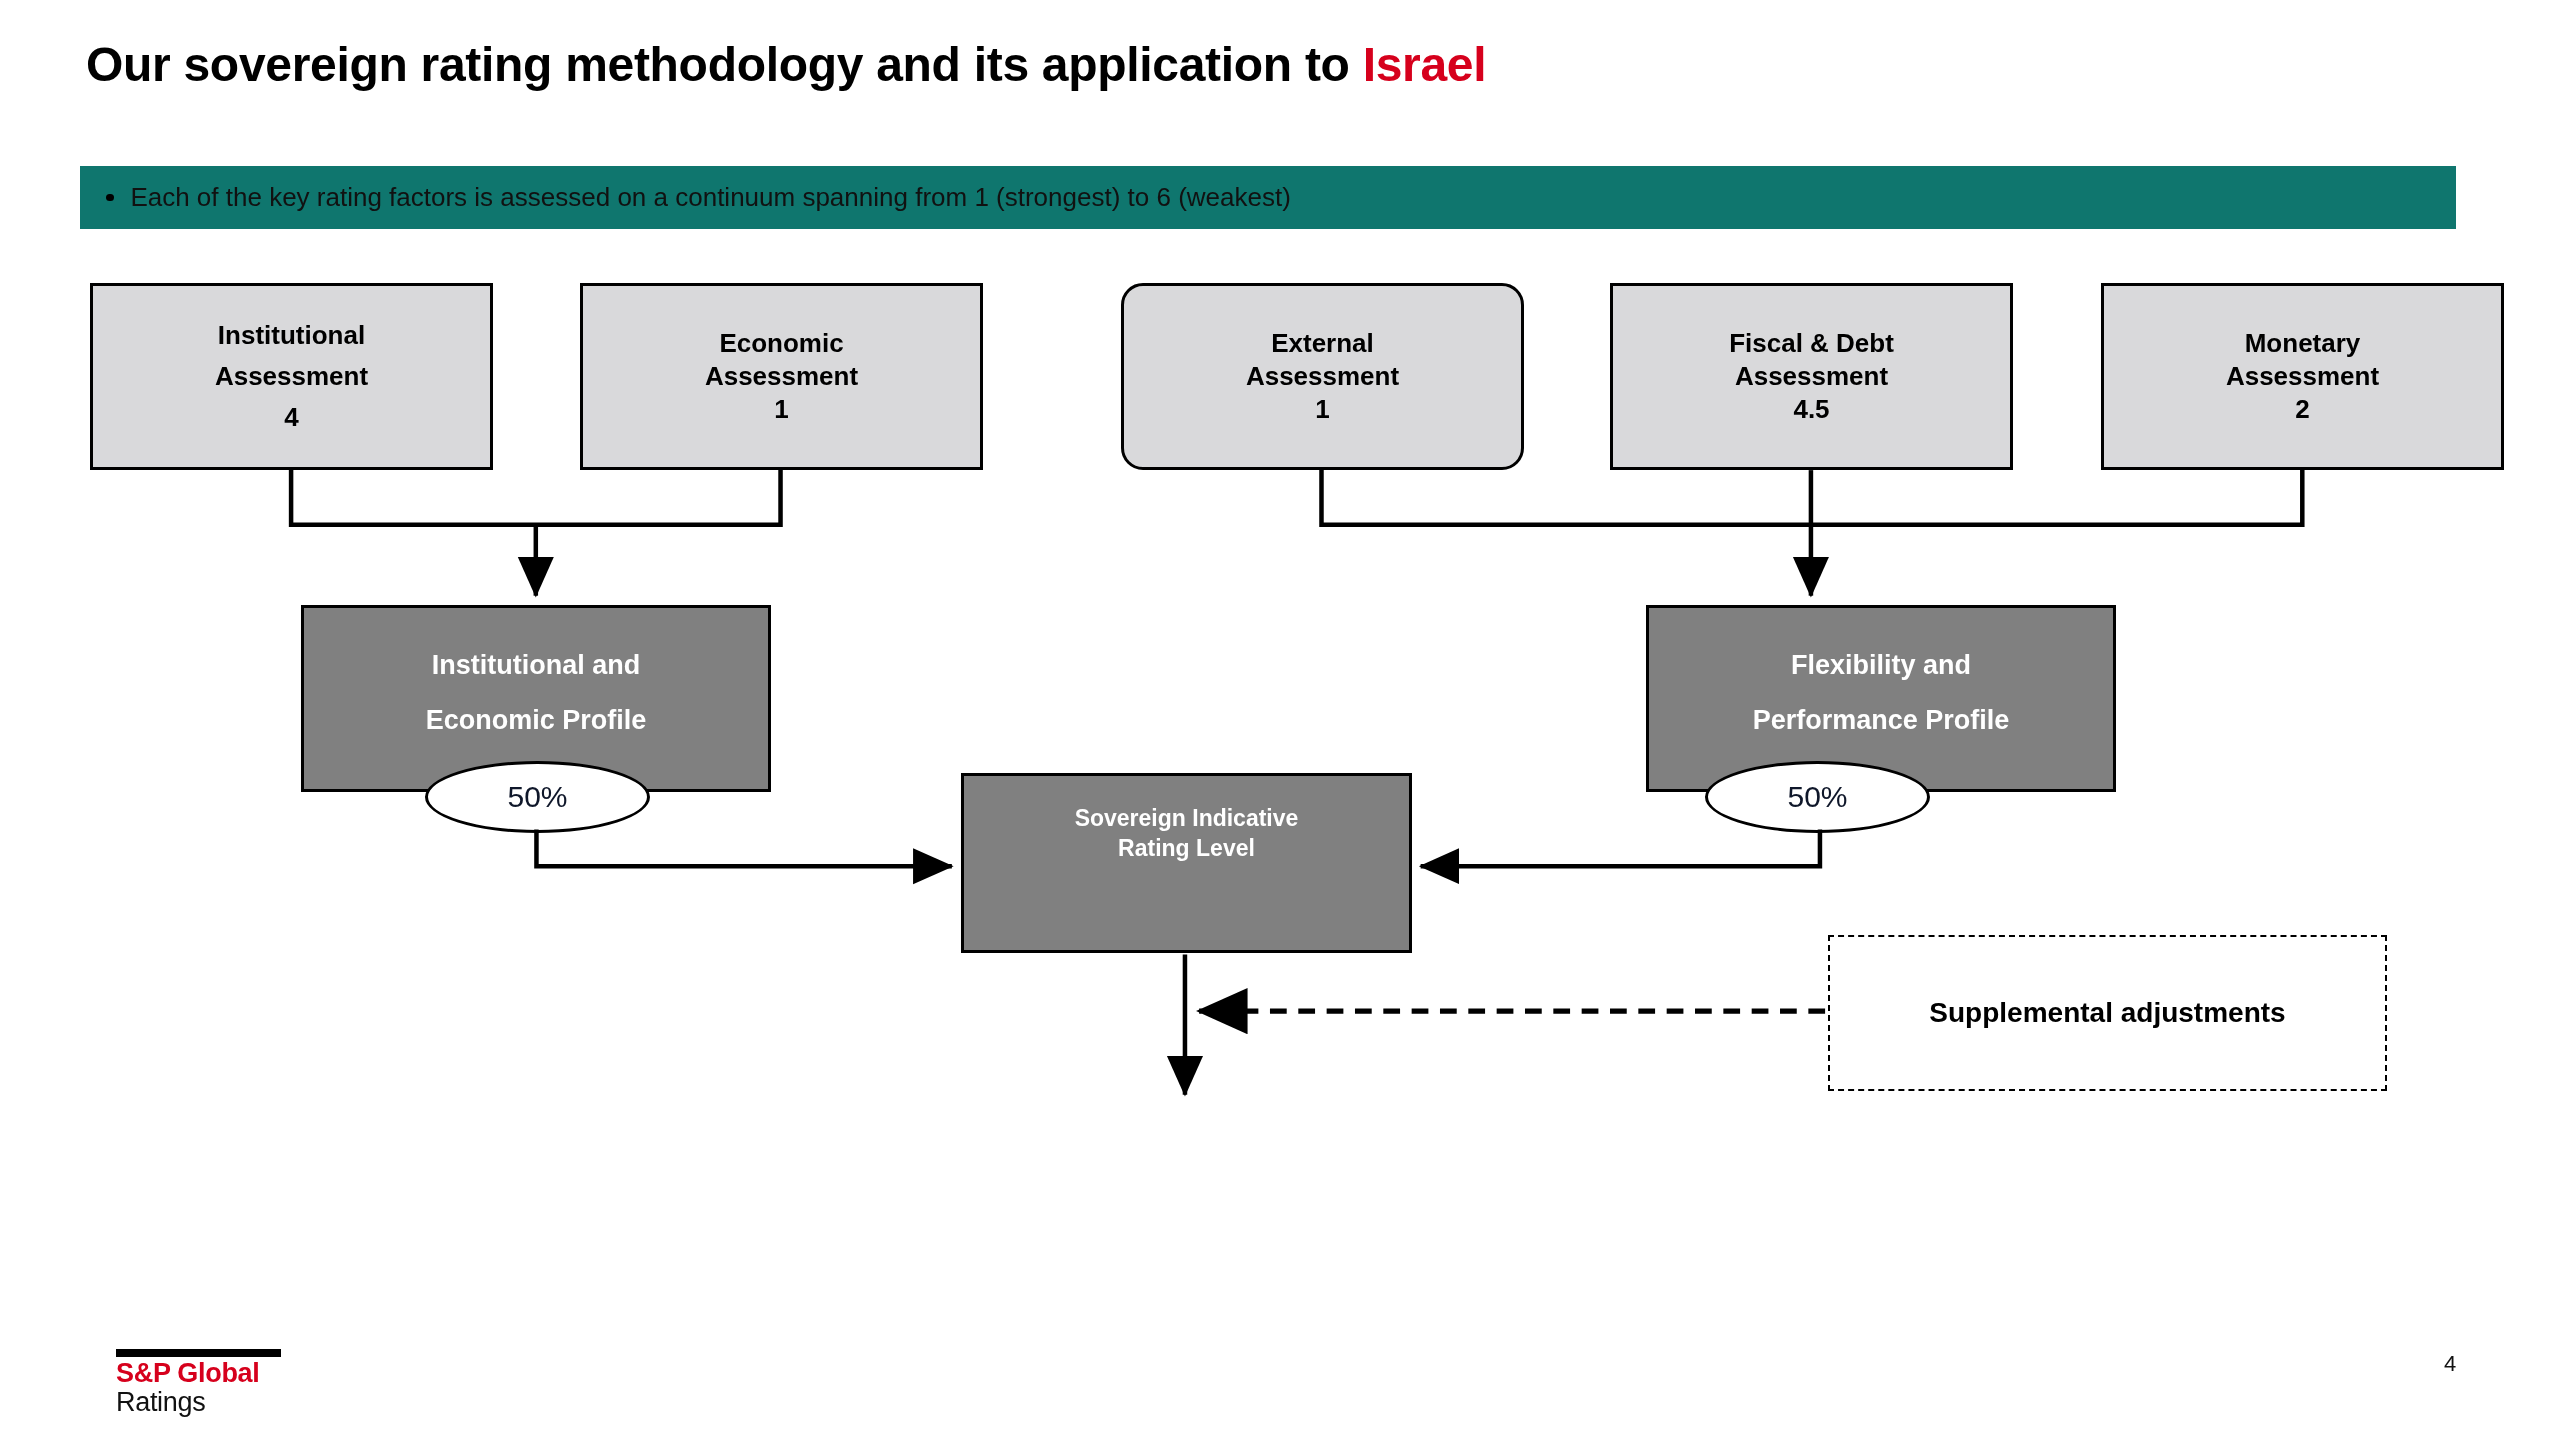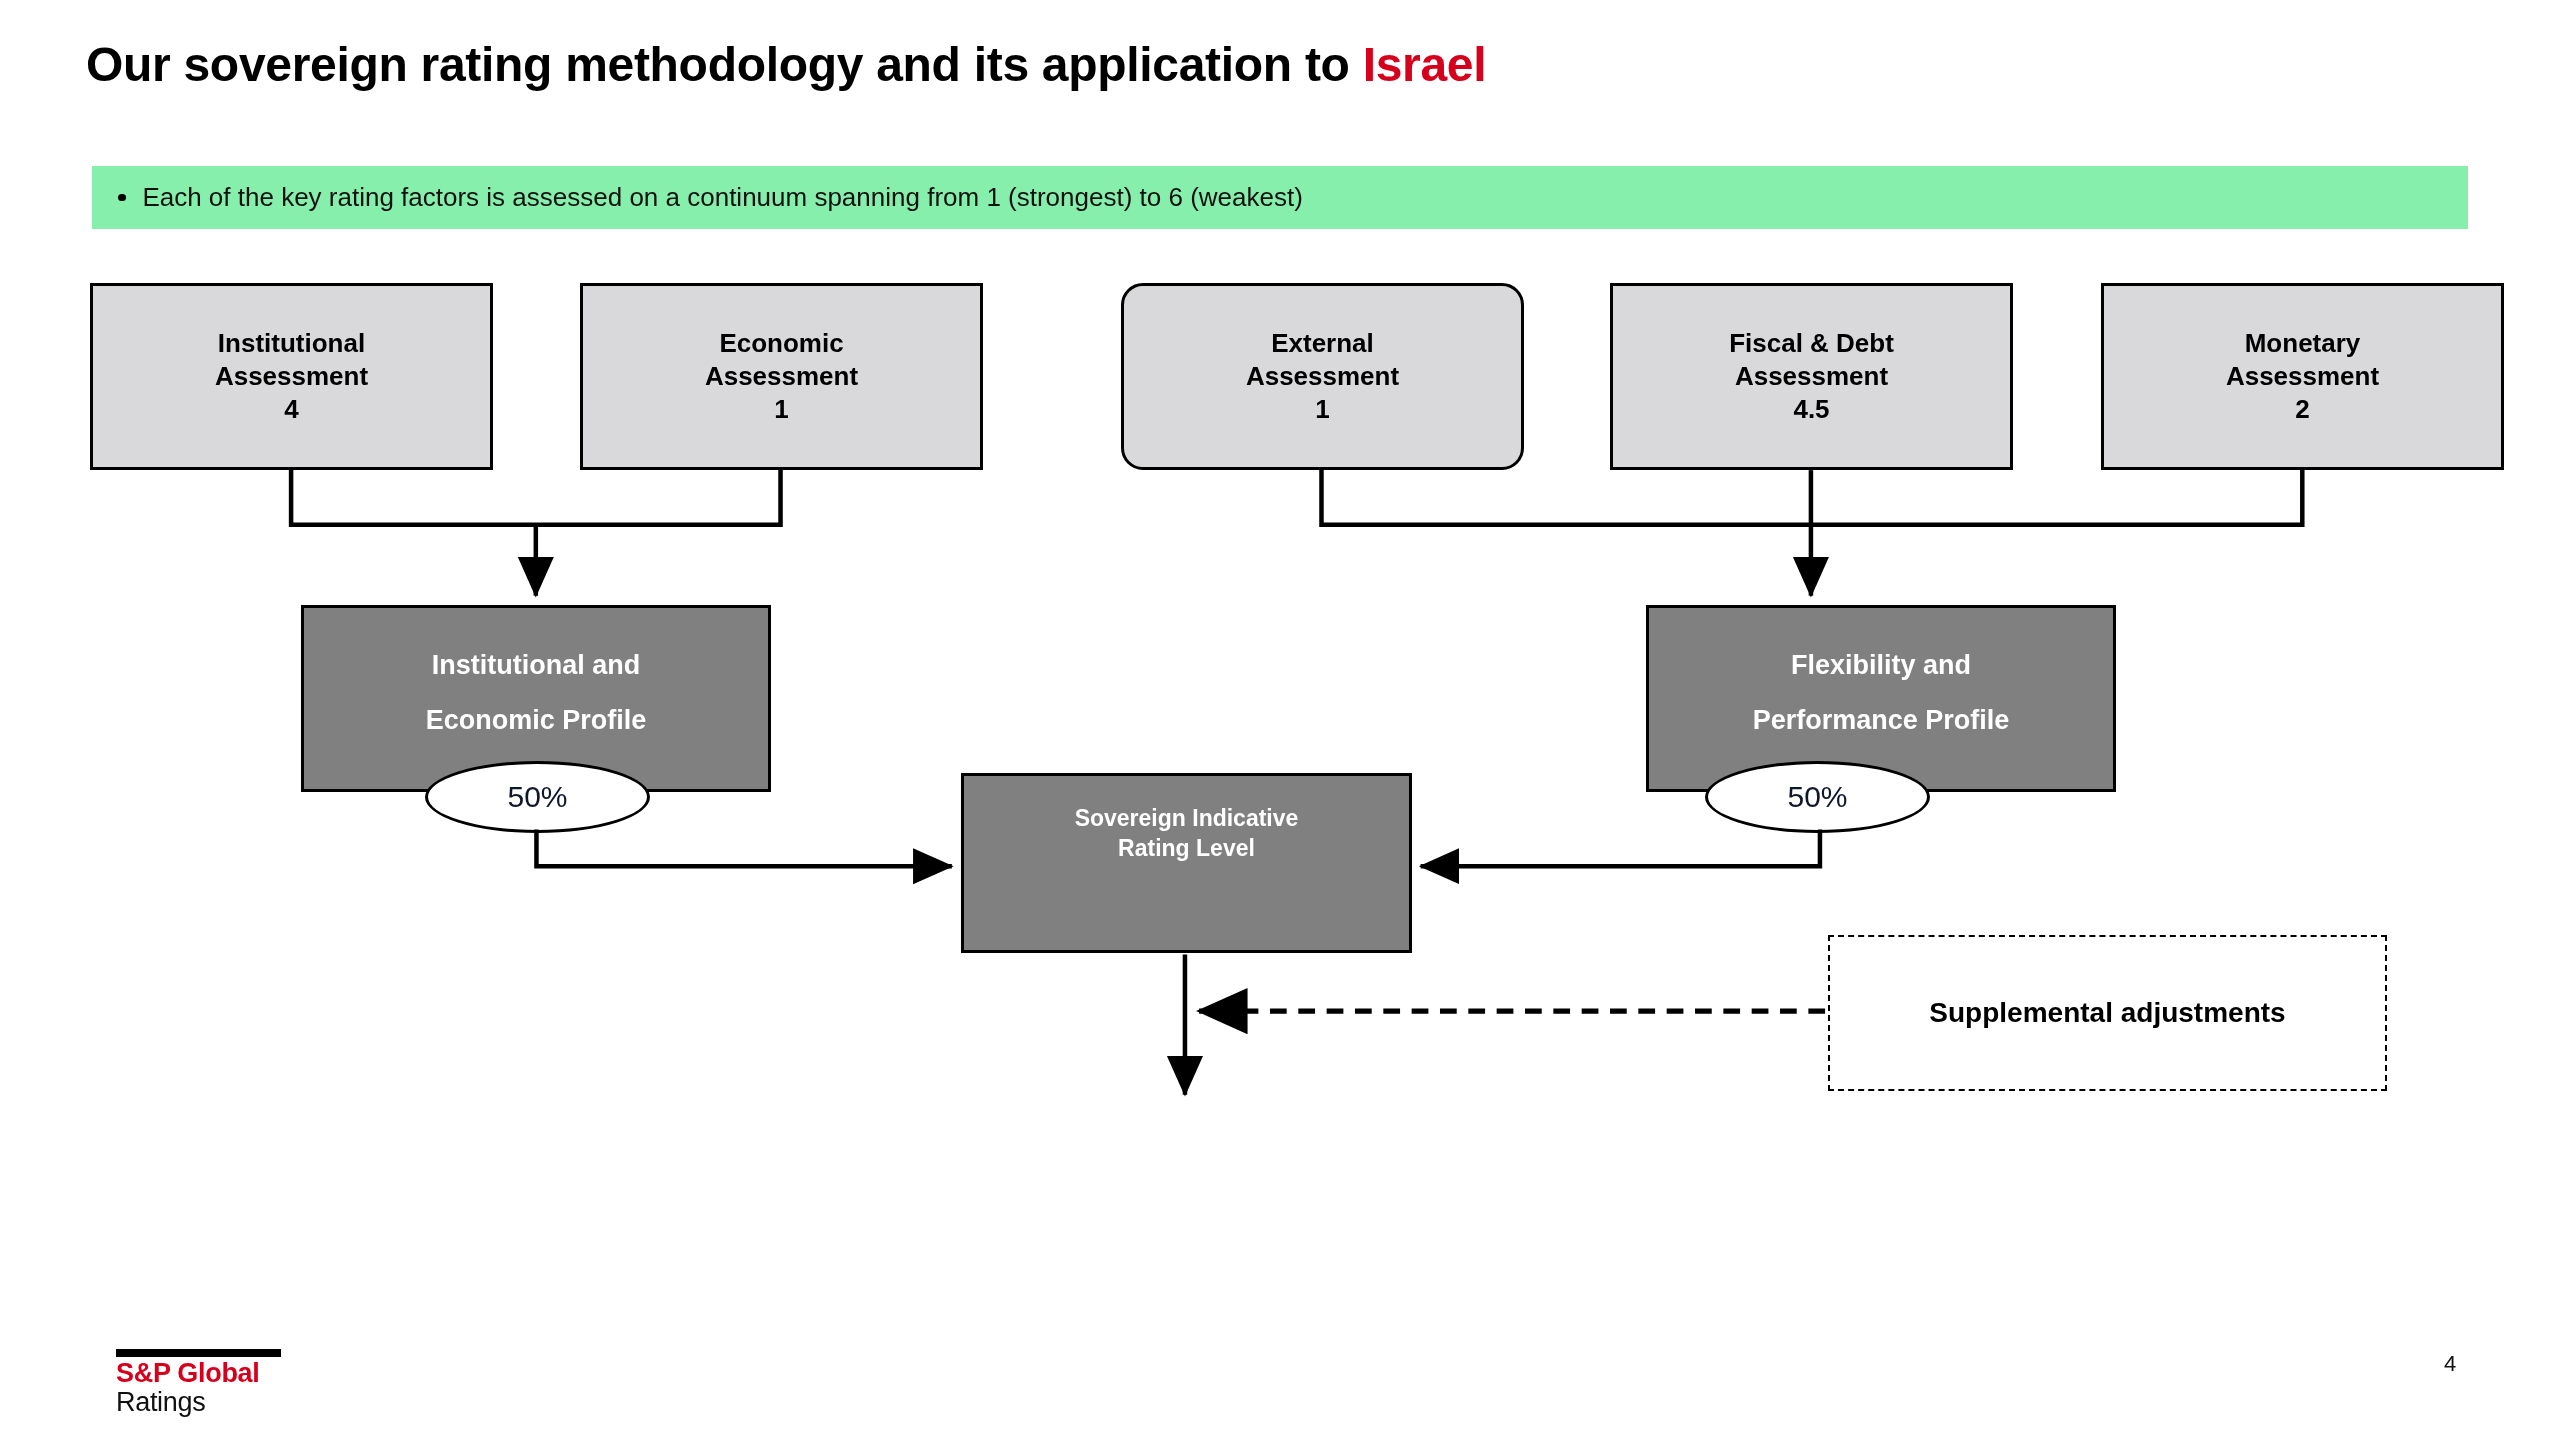--- a/index.html
+++ b/index.html
@@ -15,22 +15,22 @@
   
   .title{
     position:absolute;left:86px;top:37px;
     font-size:48px;font-weight:bold;color:#000000;
     letter-spacing:-0.3px;white-space:nowrap;
   }
   .title .accent{color:#D6001C;}
 
   
   .bullet-bar{
-    position:absolute;left:92px;top:166px;width:2376px;height:63px;
-    background:#86efac;
+    position:absolute;left:80px;top:166px;width:2376px;height:63px;
+    background:#0f766e;
   }
   .bullet-row{
     position:absolute;left:26px;top:0;height:63px;
     display:flex;align-items:center;
   }
   .bullet-dot{
     width:7.7px;height:7.7px;border-radius:50%;background:#000;
     margin-right:16.7px;flex:none;
   }
   .bullet-text{
@@ -108,21 +108,21 @@
     <span>Our sovereign rating methodology and its application to </span><span class="accent">Israel</span>
   </div>
 
   <div class="bullet-bar">
     <div class="bullet-row">
       <span class="bullet-dot"></span>
       <span class="bullet-text">Each of the key rating factors is assessed on a continuum spanning from 1 (strongest) to 6 (weakest)</span>
     </div>
   </div>
 
-  <div class="box factor-box" style="left:90px;top:283px;width:403px;height:187px;">
+  <div class="box factor-box" style="left:90px;top:283px;width:403px;height:187px;gap:8px;">
     <span class="line">Institutional</span>
     <span class="line">Assessment</span>
     <span class="line">4</span>
   </div>
 
   <div class="box factor-box" style="left:580px;top:283px;width:403px;height:187px;">
     <span class="line">Economic</span>
     <span class="line">Assessment</span>
     <span class="line">1</span>
   </div>

